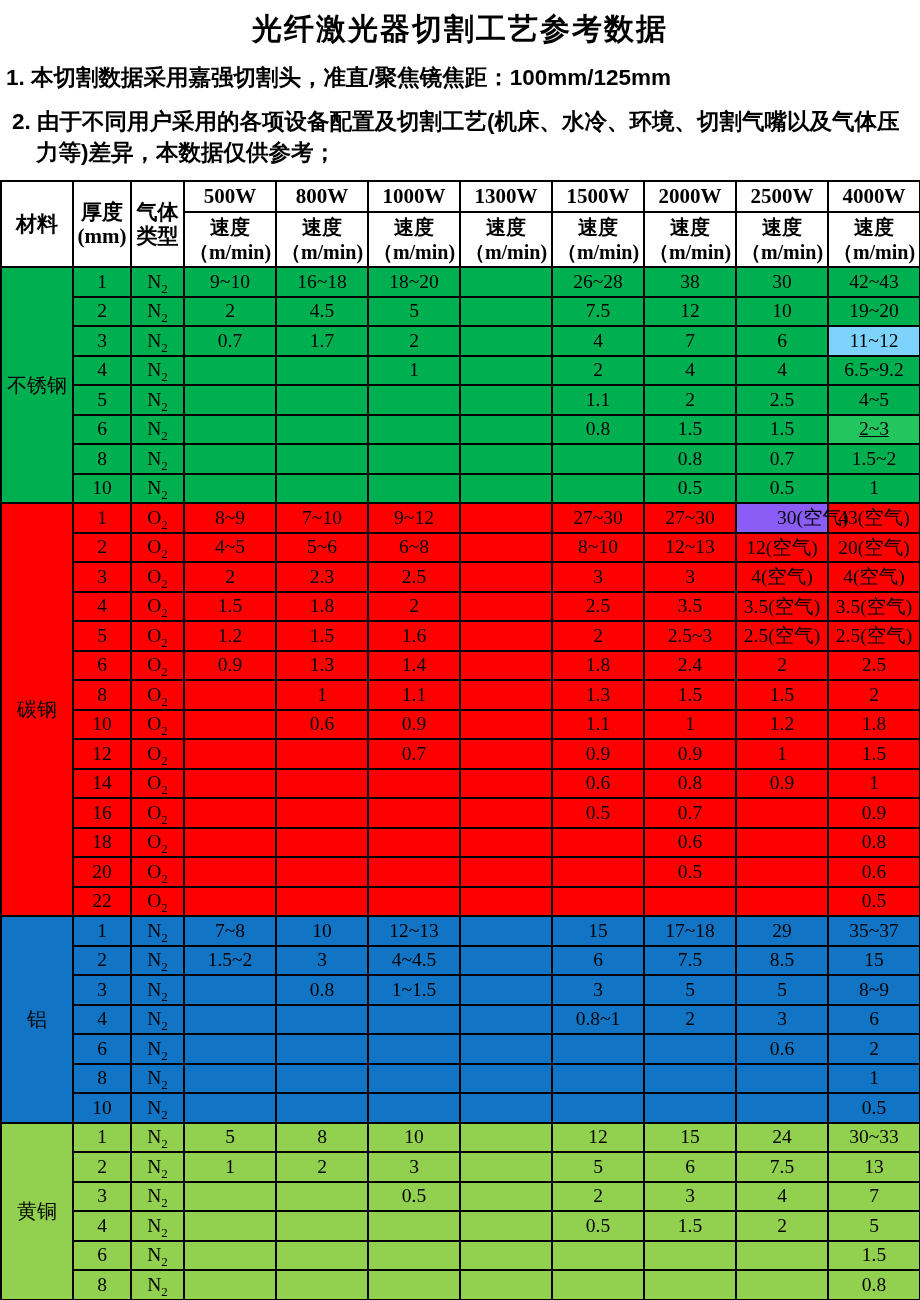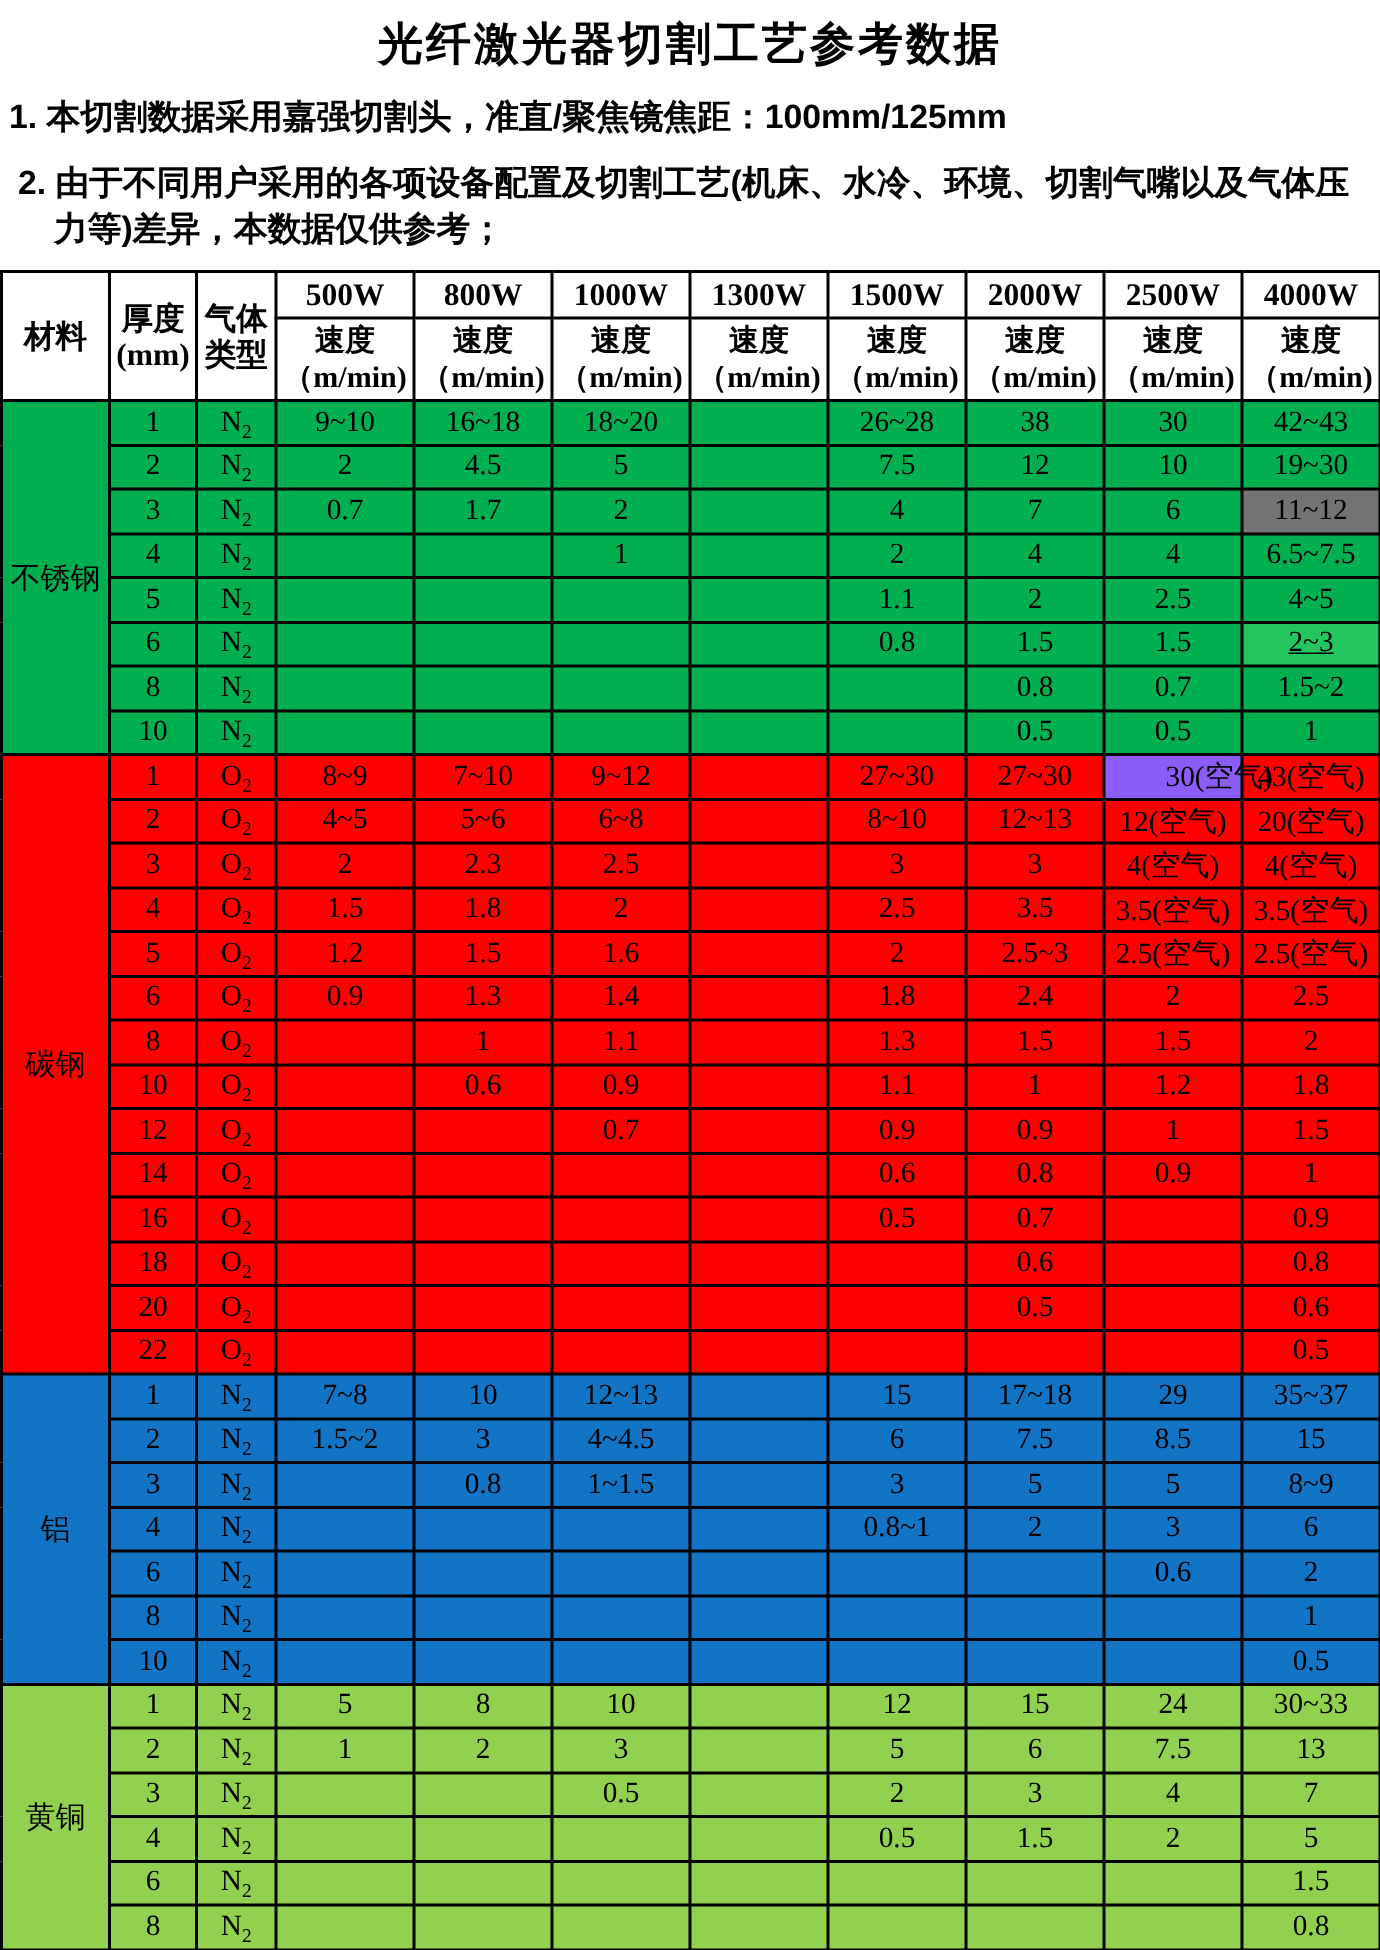--- a/index.html
+++ b/index.html
@@ -143,45 +143,45 @@
       <tr>
         <td class="thk" style="background: rgb(0, 176, 80);">2</td>
         <td class="gas" style="background: rgb(0, 176, 80);">N<sub>2</sub></td>
         <td class="spd" style="background: rgb(0, 176, 80);">2</td>
         <td class="spd" style="background: rgb(0, 176, 80);">4.5</td>
         <td class="spd" style="background: rgb(0, 176, 80);">5</td>
         <td class="spd" style="background: rgb(0, 176, 80);"></td>
         <td class="spd" style="background: rgb(0, 176, 80);">7.5</td>
         <td class="spd" style="background: rgb(0, 176, 80);">12</td>
         <td class="spd" style="background: rgb(0, 176, 80);">10</td>
-        <td class="spd" style="background: rgb(0, 176, 80);">19~30</td>
+        <td class="spd" style="background: rgb(0, 176, 80);">19~20</td>
       </tr>
       <tr>
         <td class="thk" style="background: rgb(0, 176, 80);">3</td>
         <td class="gas" style="background: rgb(0, 176, 80);">N<sub>2</sub></td>
         <td class="spd" style="background: rgb(0, 176, 80);">0.7</td>
         <td class="spd" style="background: rgb(0, 176, 80);">1.7</td>
         <td class="spd" style="background: rgb(0, 176, 80);">2</td>
         <td class="spd" style="background: rgb(0, 176, 80);"></td>
         <td class="spd" style="background: rgb(0, 176, 80);">4</td>
         <td class="spd" style="background: rgb(0, 176, 80);">7</td>
         <td class="spd" style="background: rgb(0, 176, 80);">6</td>
-        <td class="spd" style="background: #737373;">11~12</td>
+        <td class="spd" style="background: #7dd3fc;">11~12</td>
       </tr>
       <tr>
         <td class="thk" style="background: rgb(0, 176, 80);">4</td>
         <td class="gas" style="background: rgb(0, 176, 80);">N<sub>2</sub></td>
         <td class="spd" style="background: rgb(0, 176, 80);"></td>
         <td class="spd" style="background: rgb(0, 176, 80);"></td>
         <td class="spd" style="background: rgb(0, 176, 80);">1</td>
         <td class="spd" style="background: rgb(0, 176, 80);"></td>
         <td class="spd" style="background: rgb(0, 176, 80);">2</td>
         <td class="spd" style="background: rgb(0, 176, 80);">4</td>
         <td class="spd" style="background: rgb(0, 176, 80);">4</td>
-        <td class="spd" style="background: rgb(0, 176, 80);">6.5~7.5</td>
+        <td class="spd" style="background: rgb(0, 176, 80);">6.5~9.2</td>
       </tr>
       <tr>
         <td class="thk" style="background: rgb(0, 176, 80);">5</td>
         <td class="gas" style="background: rgb(0, 176, 80);">N<sub>2</sub></td>
         <td class="spd" style="background: rgb(0, 176, 80);"></td>
         <td class="spd" style="background: rgb(0, 176, 80);"></td>
         <td class="spd" style="background: rgb(0, 176, 80);"></td>
         <td class="spd" style="background: rgb(0, 176, 80);"></td>
         <td class="spd" style="background: rgb(0, 176, 80);">1.1</td>
         <td class="spd" style="background: rgb(0, 176, 80);">2</td>

